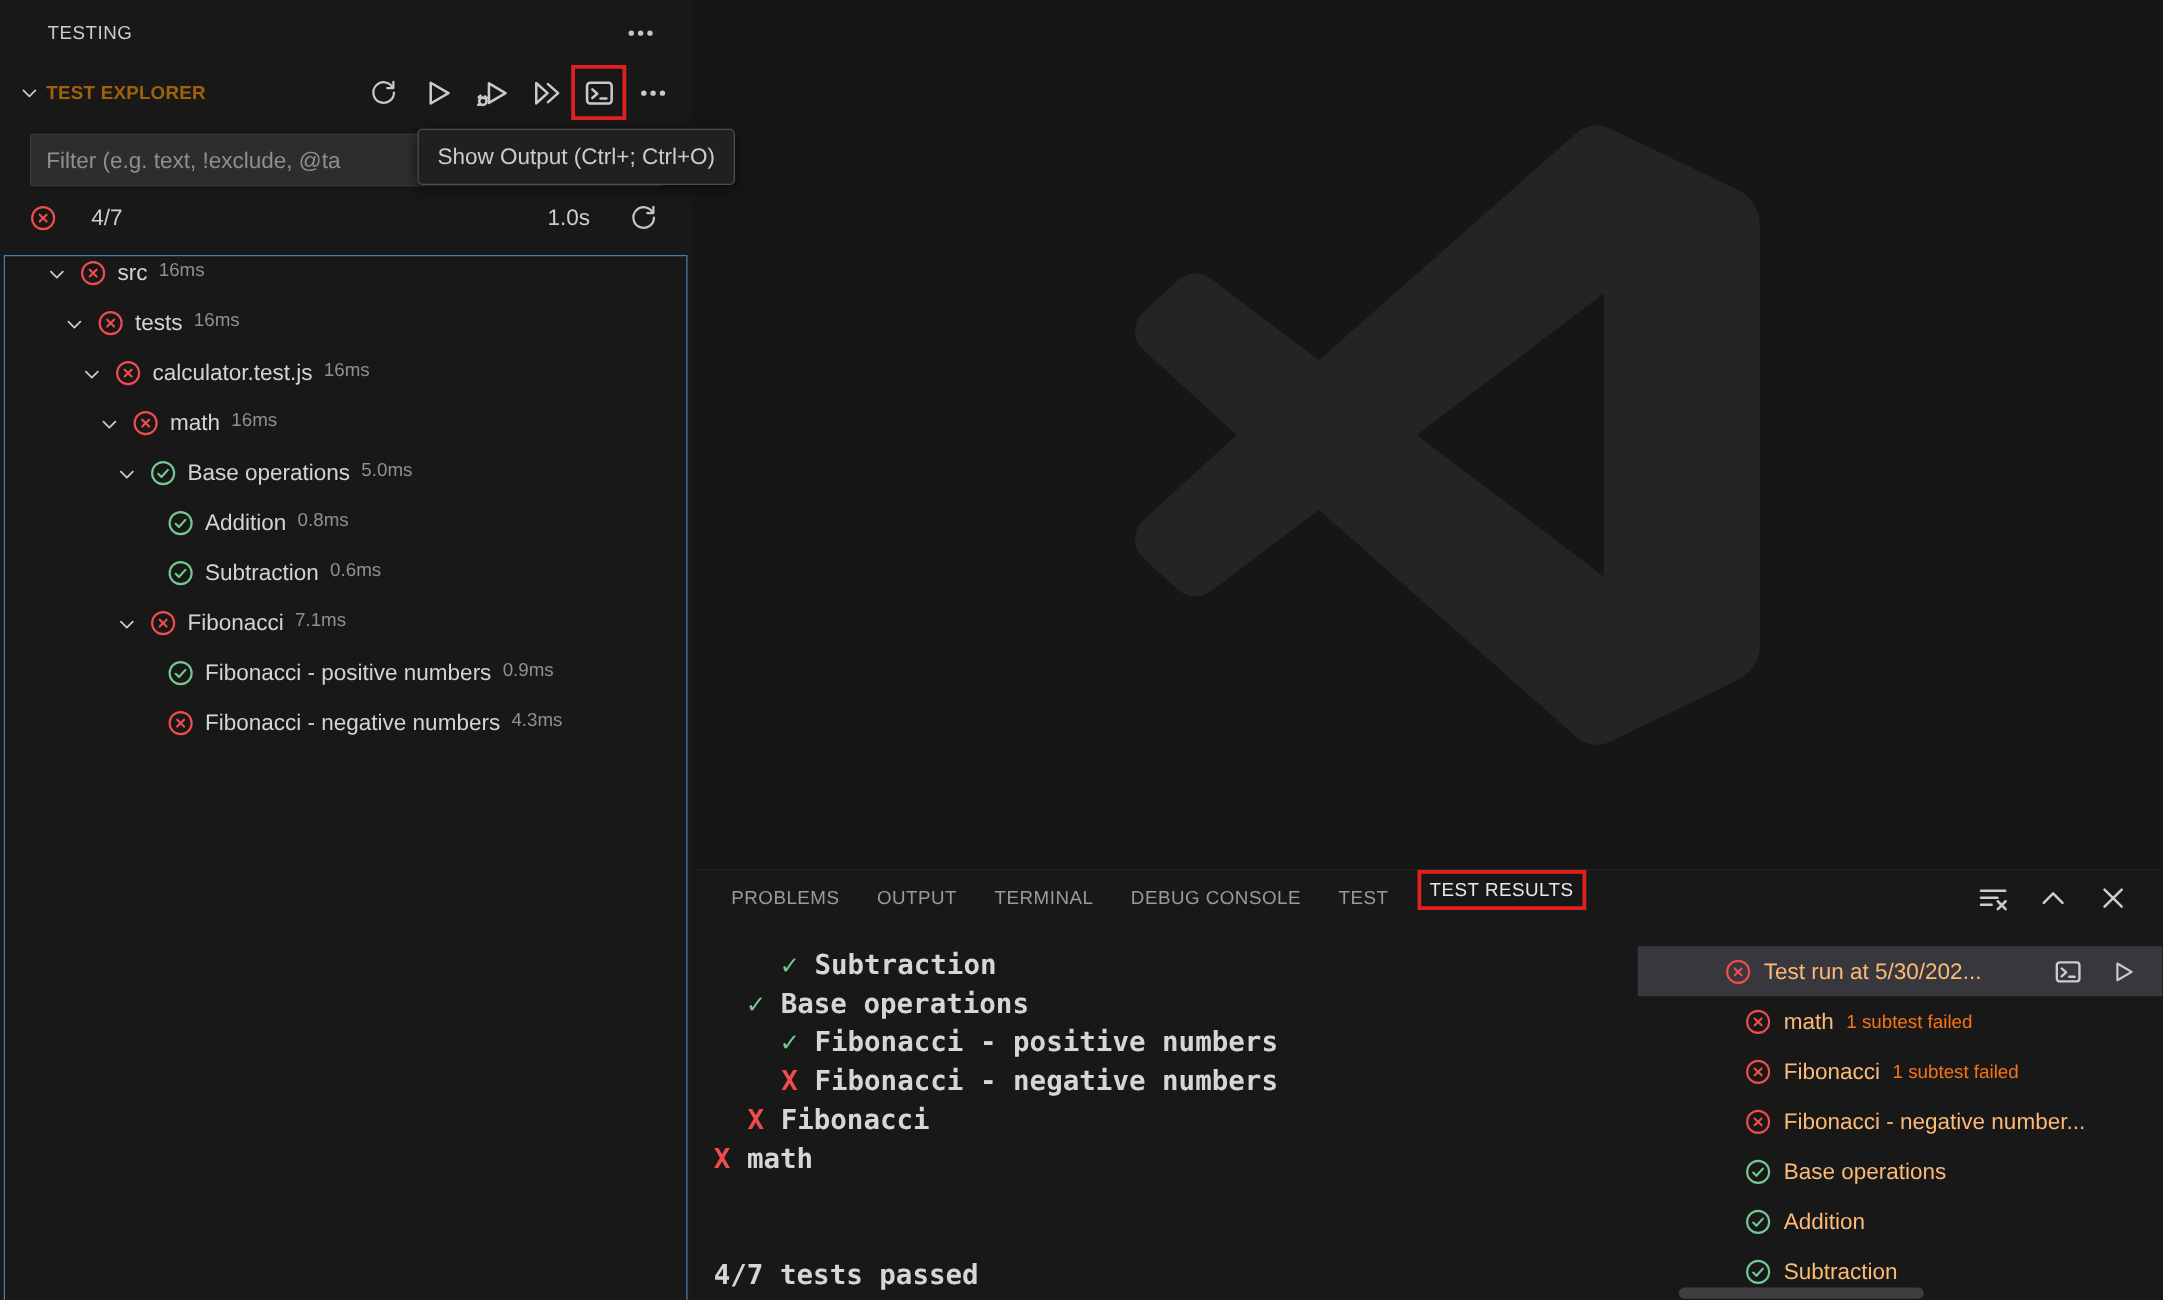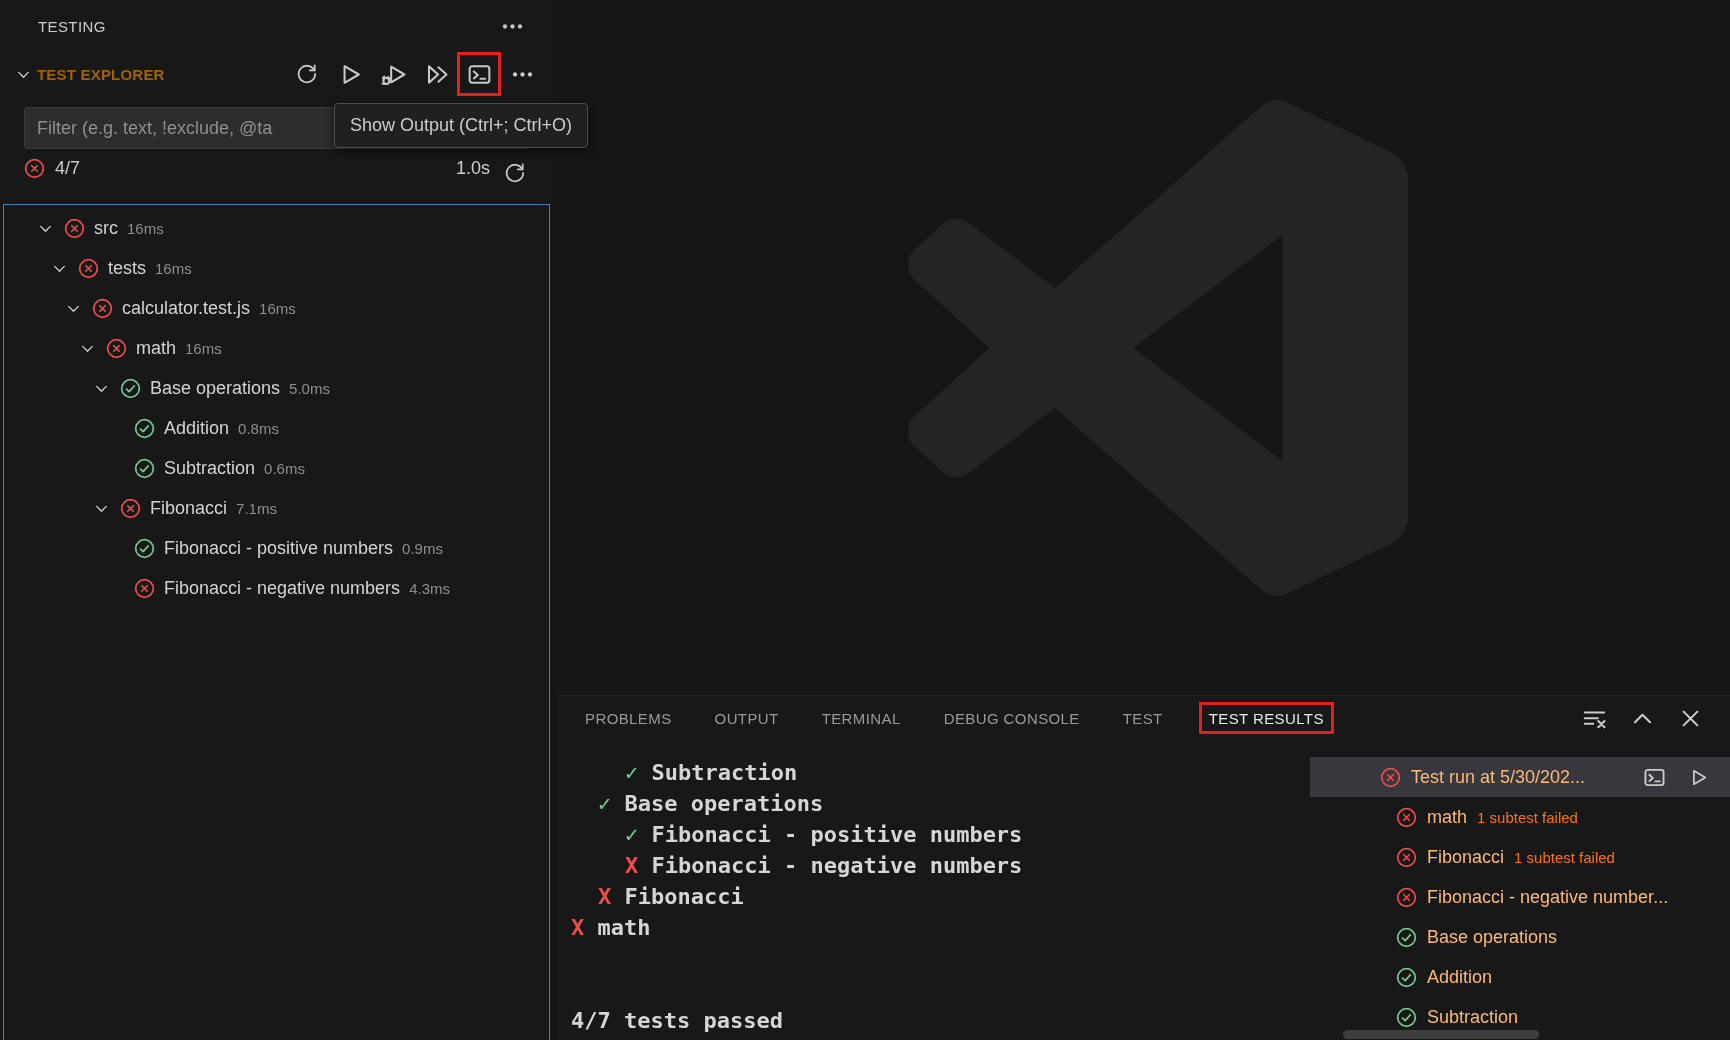--- a/index.html
+++ b/index.html
@@ -20,44 +20,44 @@
   .section-row > .twisty{color:#cccccc}
   .section-title{font-weight:700;font-size:15px;margin-left:3px;letter-spacing:.2px;color:#a16207}
   .tb-icons{margin-left:auto;display:flex;align-items:center;gap:13px;padding-right:6px}
   .tb-btn{width:30px;height:30px;display:inline-flex;align-items:center;justify-content:center;color:#c9c9c9}
   .tb-btn.annotated{outline:3px solid var(--annotation,#e32020);outline-offset:4px}
 
   .filter{position:absolute;left:24px;top:107px;width:506px;height:42px;background:#2d2d2d;border:1px solid #3a3a3a;
           border-radius:3px;color:#bbbbbb;font-size:18px;padding:0 12px;font-family:"Liberation Sans",sans-serif;outline:none}
   .filter::placeholder{color:#8f8f8f}
 
-  .status-row{position:absolute;left:24px;top:158px;width:506px;height:32px;display:flex;align-items:flex-start;gap:10px;font-size:18px}
+  .status-row{position:absolute;left:24px;top:158px;width:506px;height:32px;display:flex;align-items:center;gap:28px;font-size:18px}
   .status-spacer{flex:1}
   .status-count,.status-time{color:#cccccc}
   .status-row .st-icon{margin-left:0}
 
   .tree{position:absolute;left:3px;top:204px;width:547px;bottom:-2px;border:1px solid var(--focus,#4a7ab0);
         padding-top:3px;overflow:hidden;background:#181818}
-  .tree-row{height:40px;display:flex;align-items:center}
+  .tree-row{height:40px;display:flex;}
   .twisty{width:22px;min-width:22px;height:22px;display:inline-flex;align-items:center;justify-content:center;color:#cccccc}
   .st-icon{width:21px;min-width:21px;height:21px;display:inline-flex;align-items:center;justify-content:center;margin-left:8px}
   .st-icon.fail{color:var(--fail,#f14c4c)}
   .st-icon.pass{color:var(--pass,#73c991)}
   .t-label{margin-left:9px;font-size:18px;color:#d4d4d4;white-space:nowrap}
   .t-dur{margin-left:9px;font-size:15px;color:#8f8f8f;white-space:nowrap}
 
   
   .tooltip{position:absolute;left:334px;top:103px;height:45px;display:inline-flex;align-items:center;padding:0 15px;
            background:#202021;border:1px solid #4d4d4d;border-radius:4px;font-size:18px;color:#cccccc;
            box-shadow:0 3px 10px rgba(0,0,0,.55);z-index:60;white-space:nowrap}
 
   
   .panel{position:absolute;left:557px;top:695px;right:0;bottom:0;background:#181818;border-top:1px solid #242424}
   .panel-bar{display:flex;align-items:center;height:44px;padding:0 26px 0 28px}
-  .tabs{display:flex;align-items:center;gap:43px;height:100%}
+  .tabs{display:flex;gap:30px;height:100%}
   .tab{font-size:15px;letter-spacing:.4px;color:#9a9a9a;display:flex;align-items:center;height:100%;white-space:nowrap}
   .tab.active{color:#e8e8e8}
   .tab.annotated{height:32px;border:3px solid var(--annotation,#e32020);padding:0 7px;margin:0 -7px}
   .panel-actions{margin-left:auto;display:flex;align-items:center;gap:21px}
   .pa-btn{width:27px;height:27px;display:inline-flex;align-items:center;justify-content:center;color:#cccccc}
 
   .output{position:absolute;left:0;top:44px;width:753px;bottom:0;padding:17px 0 0 14px;
           font-family:"DejaVu Sans Mono","Liberation Mono",monospace;font-size:22px;font-weight:700;
           line-height:31px;color:#d6d6d6;overflow:hidden}
   .oline{height:31px;white-space:pre}

